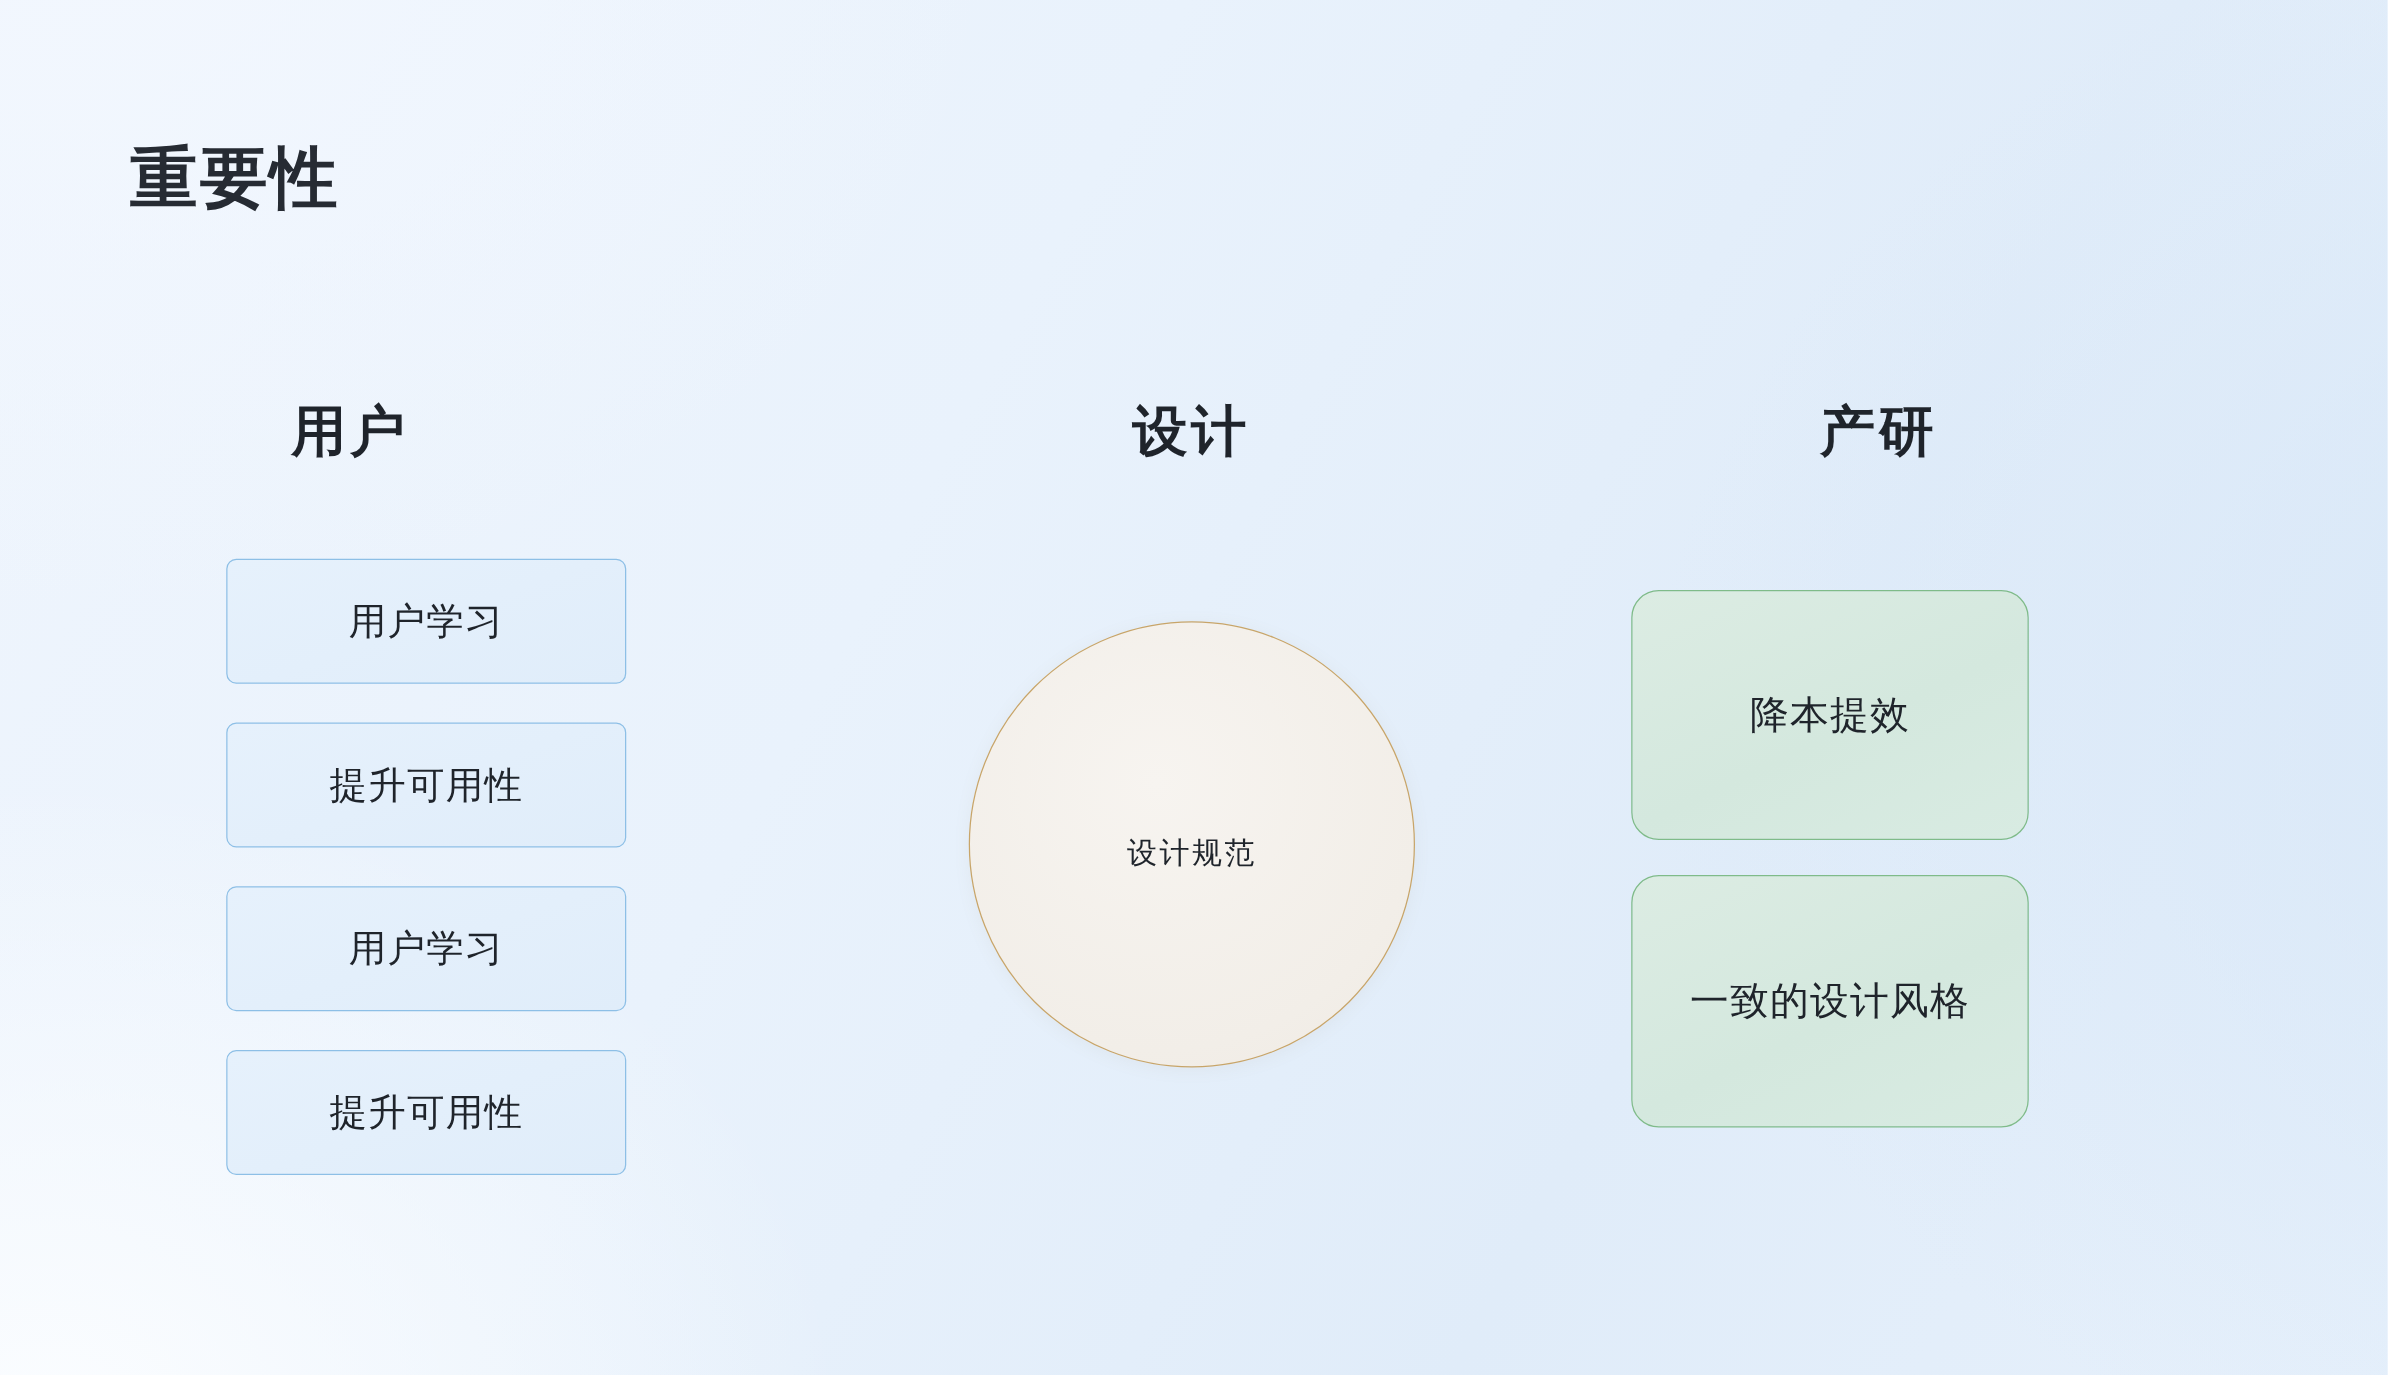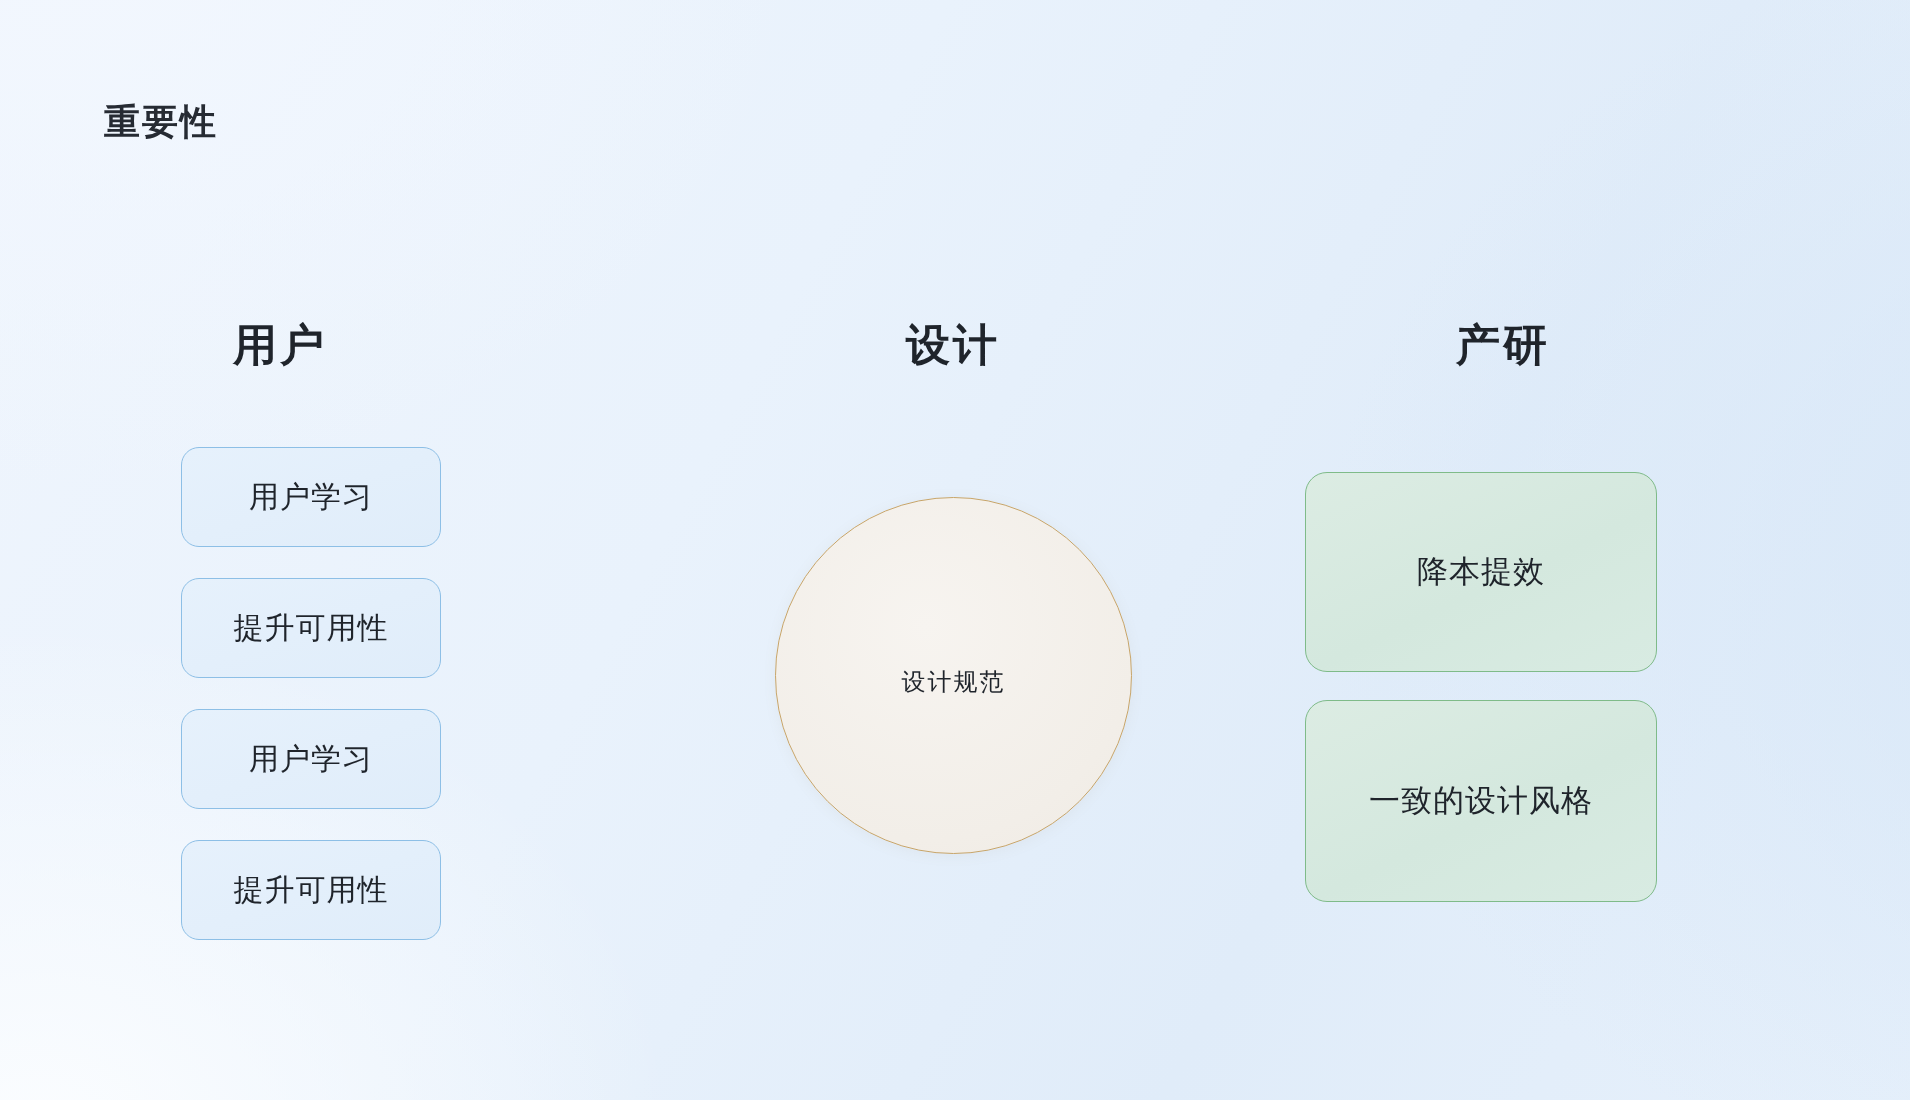--- a/index.html
+++ b/index.html
@@ -27,21 +27,21 @@
       radial-gradient(ellipse 1100px 900px at 2% 104%, #fbfdff 0%, rgba(251,253,255,0) 58%),
       radial-gradient(ellipse 1200px 900px at 4% -4%, #f2f7fe 0%, rgba(242,247,254,0) 60%),
       linear-gradient(118deg, #eff5fd 0%, #e9f2fc 38%, #e0ecf9 70%, #e6f0fb 100%);
   }
 
   
   #page-title {
     position: absolute;
     left: 104px;
     top: 79px;
-    font-size: 36px;
+    font-size: 54px;
     font-weight: 700;
     letter-spacing: 2px;
     color: #262b33;
     line-height: 1.05;
     white-space: nowrap;
   }
 
   
   .col-heading {
     position: absolute;
@@ -53,26 +53,26 @@
     text-align: center;
   }
   #heading-user     { left: 180px;  top: 316px; width: 200px; }
   #heading-design   { left: 853px;  top: 316px; width: 200px; }
   #heading-product  { left: 1403px; top: 316px; width: 200px; }
 
   
   .pill-blue {
     position: absolute;
     left: 181px;
-    width: 260px;
+    width: 320px;
     height: 100px;
     box-sizing: border-box;
     background: linear-gradient(160deg, #e6f1fc 0%, #e0edfa 100%);
     border: 1.6px solid #8dbfe6;
-    border-radius: 18px;
+    border-radius: 8px;
     display: flex;
     align-items: center;
     justify-content: center;
     font-size: 30px;
     font-weight: 500;
     color: #1f242b;
     letter-spacing: 1px;
     white-space: nowrap;
   }
   #pill-blue-0 { top: 447px; }
@@ -102,21 +102,21 @@
     color: #1f242b;
     letter-spacing: 2px;
     white-space: nowrap;
     transform: translateY(6px);
   }
 
   
   .card-green {
     position: absolute;
     left: 1305px;
-    width: 352px;
+    width: 318px;
     box-sizing: border-box;
     background: linear-gradient(155deg, #dcece3 0%, #d4e8de 55%, #d8ebe2 100%);
     border: 1.6px solid #7fbb89;
     border-radius: 22px;
     display: flex;
     align-items: center;
     justify-content: center;
     font-size: 31px;
     font-weight: 500;
     color: #1f242b;

